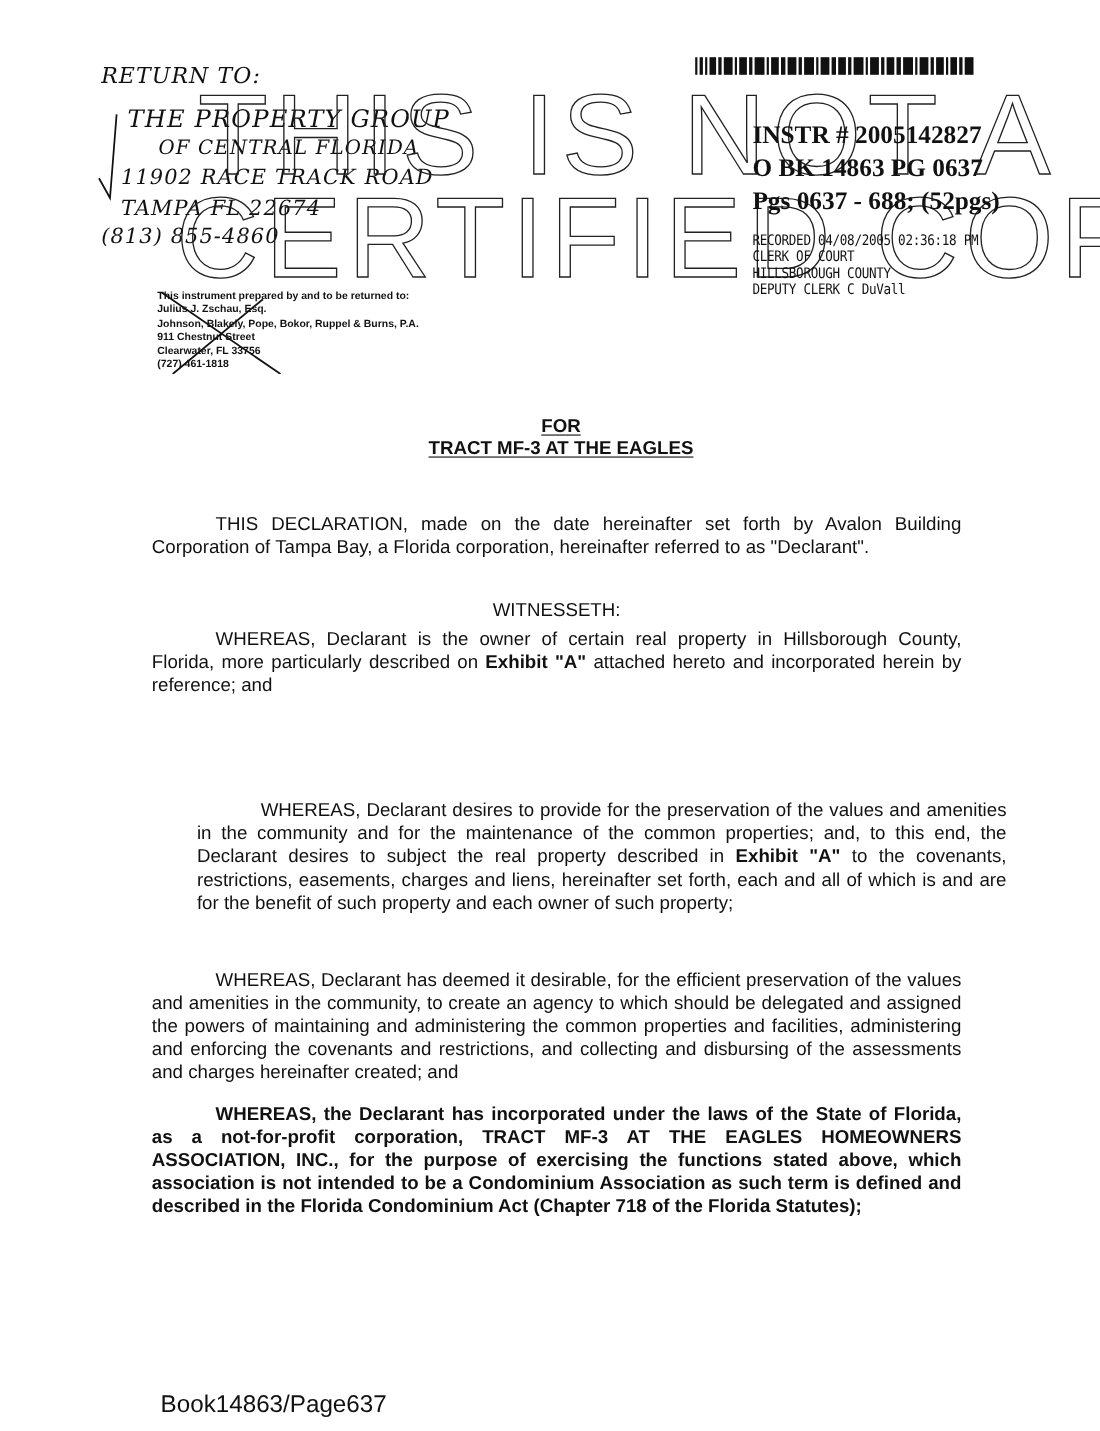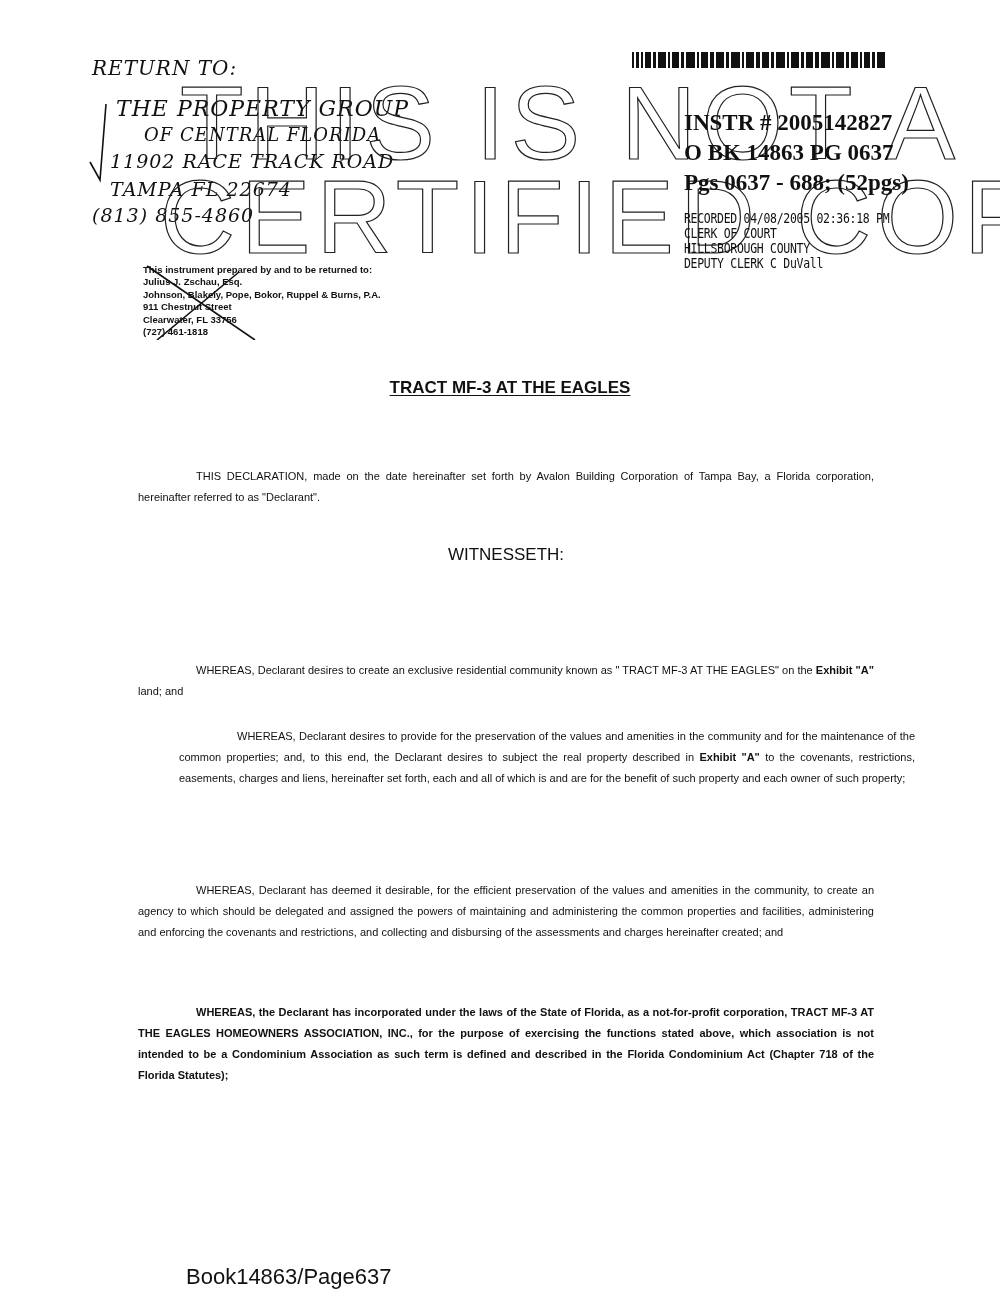--- a/index.html
+++ b/index.html
@@ -29,32 +29,32 @@
 
   
   .prepared { position: absolute; left: 143px; top: 264px; font-family: "Liberation Sans", sans-serif; font-size: 9.5px; font-weight: bold; line-height: 12.4px; color: #111; }
   .prepared .xmark { position: absolute; left: 0; top: 0; width: 120px; height: 76px; }
 
   
   .title { position: absolute; left: 150px; top: 378px; width: 720px; text-align: center; font-family: "Liberation Sans", sans-serif; font-weight: bold; font-size: 17px; line-height: 20px; color: #111; }
   .title div { text-decoration: underline; text-underline-offset: 2px; }
 
   
-  .body-text { position: absolute; left: 138px; width: 736px; font-family: "Liberation Sans Narrow", "Liberation Sans", sans-serif; font-size: 11px; line-height: 21px; color: #111; text-align: justify; }
+  .body-text { position: absolute; left: 138px; width: 736px; font-family: "Liberation Sans Narrow", "Liberation Sans", sans-serif; font-size: 17px; line-height: 21px; color: #111; text-align: justify; }
   .body-text .indent { text-indent: 58px; }
   .body-text b { font-weight: bold; }
   .p1 { top: 466px; }
   .wit { position: absolute; left: 138px; width: 736px; top: 533px; text-align: center; font-family: "Liberation Sans", sans-serif; font-size: 17px; margin-top: 12px; }
   .p2 { top: 570px; }
   .p3 { top: 660px; }
   .p4 { top: 726px; margin-left: 41px; }
   .p5 { top: 880px; }
   .p6 { top: 1002px; font-weight: bold; }
 
-  .footer { position: absolute; left: 146px; top: 1264px; font-family: "Liberation Sans", sans-serif; font-size: 22px; color: #111; margin-left: 40px; }
+  .footer { position: absolute; left: 146px; top: 1264px; font-family: "Liberation Sans", sans-serif; font-size: 22px; color: #111; }
 </style>
 </head>
 <body>
 
 <div class="page">
 
   <svg class="check-mark" viewBox="0 0 40 110">
     <path d="M20 4 L14 80 L4 62" stroke="#111" stroke-width="1.6" fill="none"></path>
   </svg>
   <div class="handwritten">
@@ -129,33 +129,34 @@
     <div>911 Chestnut Street</div>
     <div>Clearwater, FL 33756</div>
     <div>(727) 461-1818</div>
     <svg class="xmark" viewBox="0 0 120 76">
       <path d="M4 2 L112 76" stroke="#111" stroke-width="1.6" fill="none"></path>
       <path d="M96 8 L14 76" stroke="#111" stroke-width="1.6" fill="none"></path>
     </svg>
   </div>
 
   <div class="title">
+    <div>FOR</div>
     <div>TRACT MF-3 AT THE EAGLES</div>
   </div>
 
   <div class="body-text p1">
     <div class="indent">THIS DECLARATION, made on the date hereinafter set forth by Avalon Building Corporation of Tampa Bay, a Florida corporation, hereinafter referred to as "Declarant".</div>
   </div>
 
   <div class="wit">WITNESSETH:</div>
 
+  <div class="body-text p2">
+    <div class="indent"><span>WHEREAS, Declarant is the owner of certain real property in Hillsborough County, Florida, more particularly described on </span><b>Exhibit "A"</b><span> attached hereto and incorporated herein by reference; and</span></div>
+  </div>
 
-  <div class="body-text p3">
-    <div class="indent"><span>WHEREAS, Declarant desires to create an exclusive residential community known as " TRACT MF-3 AT THE EAGLES" on the </span><b>Exhibit "A"</b><span> land; and</span></div>
-  </div>
 
   <div class="body-text p4">
     <div class="indent"><span>WHEREAS, Declarant desires to provide for the preservation of the values and amenities in the community and for the maintenance of the common properties; and, to this end, the Declarant desires to subject the real property described in </span><b>Exhibit "A"</b><span> to the covenants, restrictions, easements, charges and liens, hereinafter set forth, each and all of which is and are for the benefit of such property and each owner of such property;</span></div>
   </div>
 
   <div class="body-text p5">
     <div class="indent">WHEREAS, Declarant has deemed it desirable, for the efficient preservation of the values and amenities in the community, to create an agency to which should be delegated and assigned the powers of maintaining and administering the common properties and facilities, administering and enforcing the covenants and restrictions, and collecting and disbursing of the assessments and charges hereinafter created; and</div>
   </div>
 
   <div class="body-text p6">

